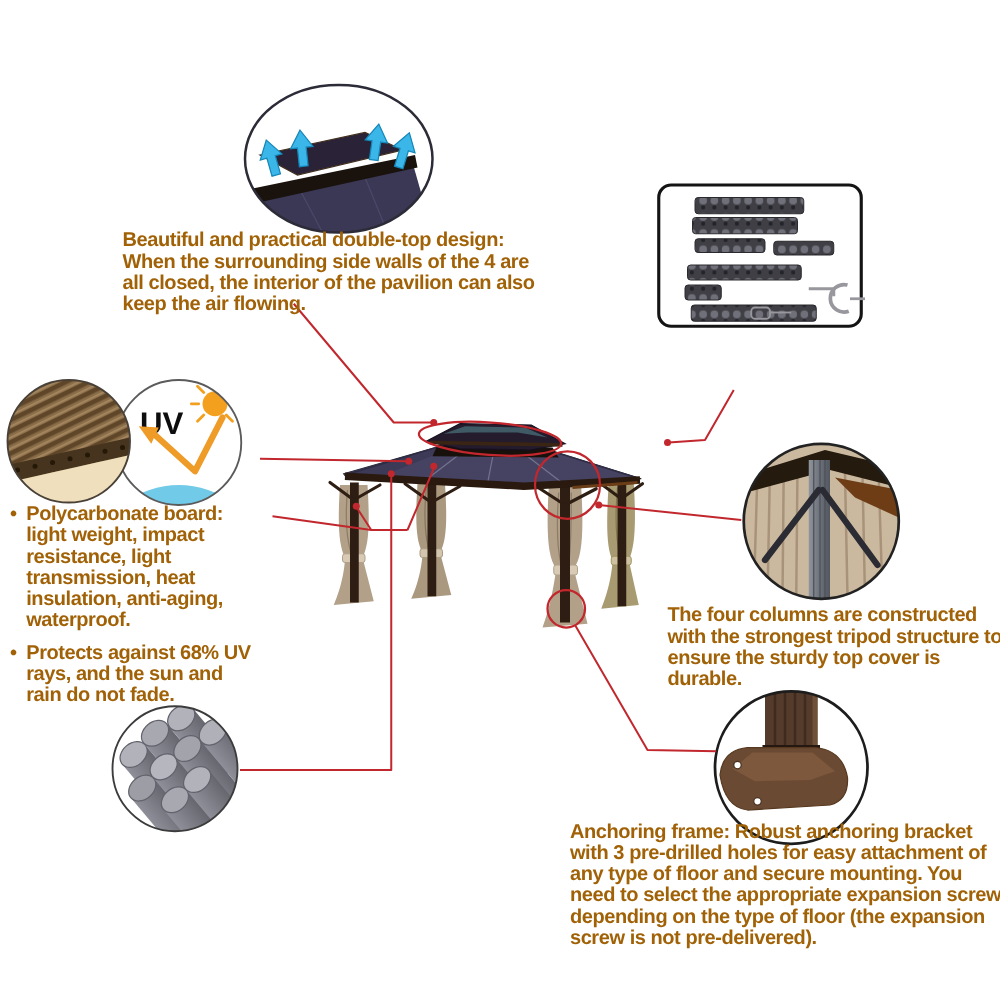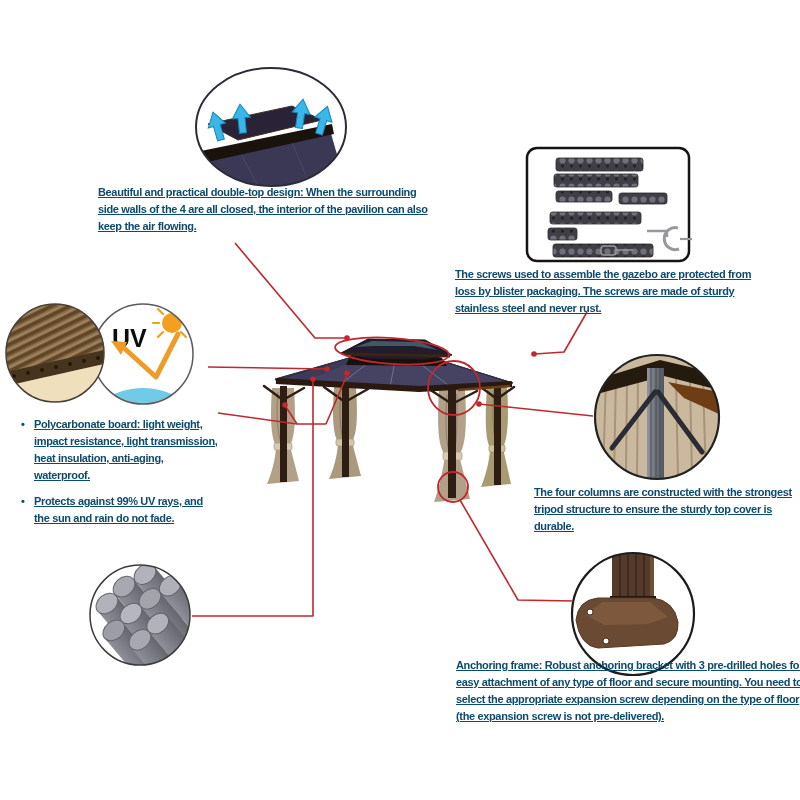--- a/index.html
+++ b/index.html
@@ -1,21 +1,21 @@
 <!DOCTYPE html>
 <html><head>
 <meta charset="utf-8">
 <style>
   html,body{margin:0;padding:0;background:#fff;}
   .stage{position:relative;width:800px;height:800px;background:#fff;overflow:hidden;
          font-family:"Liberation Sans",sans-serif;}
   .art{position:absolute;left:0;top:0;}
-  .note{position:absolute;color:#0c4a6e;font-weight:700;font-size:11px;line-height:17px;
-        letter-spacing:-0.35px;text-decoration:underline;}
-  ul.note{list-style:none;margin:13px;padding:0;}
+  .note{position:absolute;color:#a16207;font-weight:700;font-size:16px;line-height:17px;
+        letter-spacing:-0.35px;}
+  ul.note{list-style:none;margin:0;padding:0;}
   ul.note li{position:relative;padding-left:13px;margin:0 0 9px 0;}
   ul.note li::before{content:"\2022";position:absolute;left:0;top:0;}
   .n-top{left:98px;top:184px;width:338px;}
   .n-screws{left:455px;top:266px;width:308px;}
   .n-poly{left:8px;top:403px;width:197px;}
   .n-columns{left:534px;top:484px;width:268px;}
   .n-alum{left:4px;top:655px;width:305px;}
   .n-anchor{left:456px;top:657px;width:348px;}
 </style>
 </head>
@@ -264,24 +264,23 @@
     <ellipse cx="454" cy="388" rx="26" ry="27" stroke-width="1.8"></ellipse>
     <path d="M479,404 L593,416"></path>
     <circle cx="479" cy="404" r="2.8" fill="#c1272d" stroke="none"></circle>
     <circle cx="453" cy="487" r="15" stroke-width="1.8"></circle>
     <polyline points="460,500 518,600 573,601"></polyline>
   </g>
 </svg>
 
   <div class="note n-top">Beautiful and practical double-top design: When the surrounding side walls of the 4 are all closed, the interior of the pavilion can also keep the air flowing.</div>
 
-  <div class="note n-screws">The screws used to assemble the gazebo are protected from loss by blister packaging. The screws are made of sturdy stainless steel and never rust.</div>
 
   <ul class="note n-poly">
     <li>Polycarbonate board: light weight, impact resistance, light transmission, heat insulation, anti-aging, waterproof.</li>
-    <li>Protects against 99% UV rays, and the sun and rain do not fade.</li>
+    <li>Protects against 68% UV rays, and the sun and rain do not fade.</li>
   </ul>
 
   <div class="note n-columns">The four columns are constructed with the strongest tripod structure to ensure the sturdy top cover is durable.</div>
 
 
   <div class="note n-anchor">Anchoring frame: Robust anchoring bracket with 3 pre-drilled holes for easy attachment of any type of floor and secure mounting. You need to select the appropriate expansion screw depending on the type of floor (the expansion screw is not pre-delivered).</div>
 </div>
 
 </body></html>

